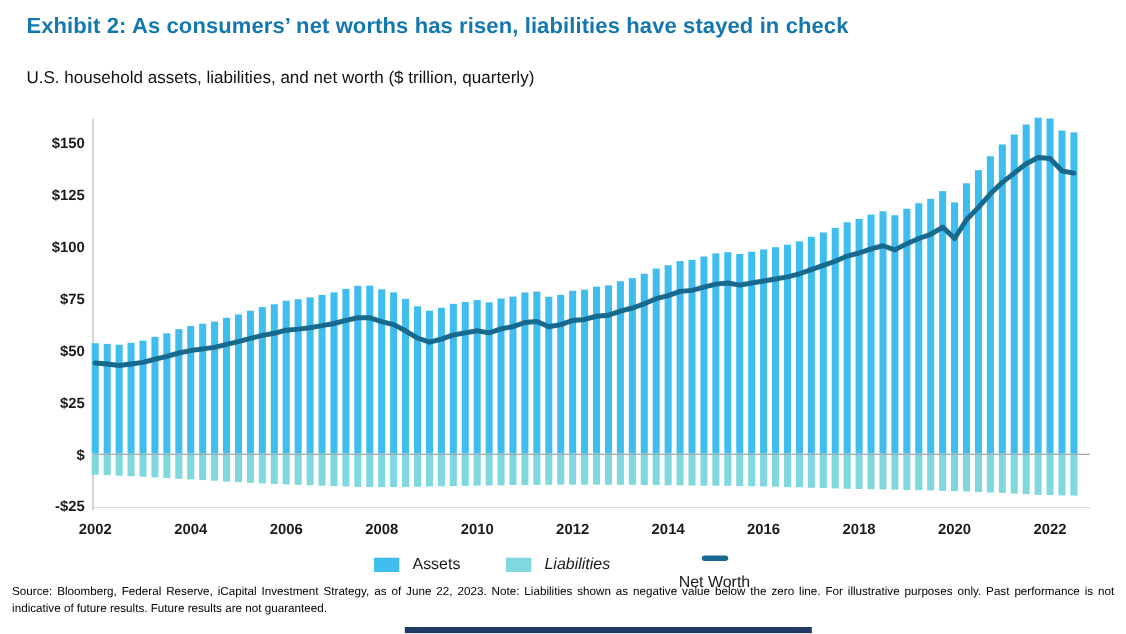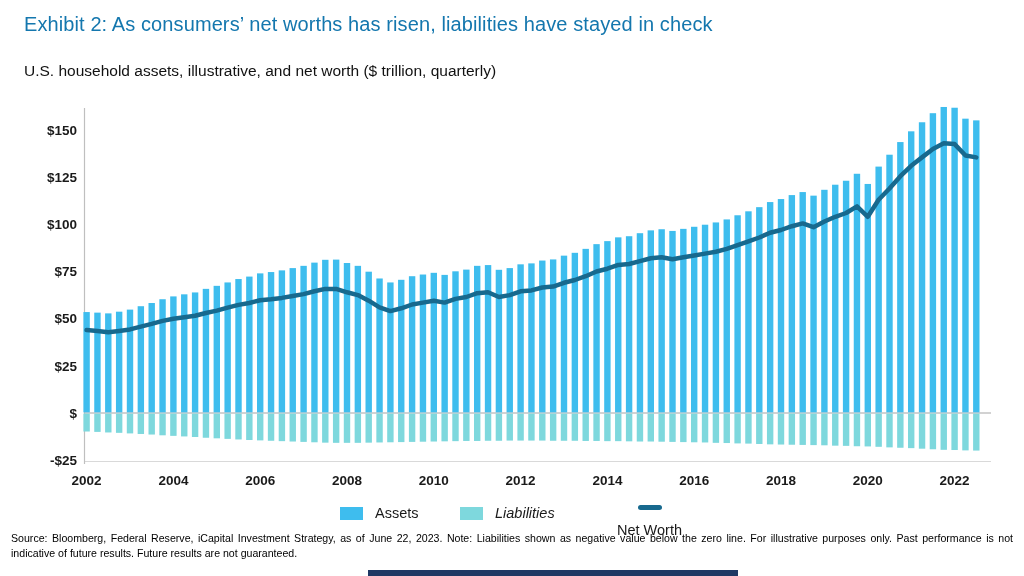--- a/index.html
+++ b/index.html
@@ -1,36 +1,36 @@
 <!DOCTYPE html>
 <html><head>
 <meta charset="utf-8">
 <style>
   html,body{margin:0;padding:0;background:#fff;}
   .slide{position:relative;width:1024px;height:576px;background:#ffffff;overflow:hidden;
          font-family:"Liberation Sans",sans-serif;}
-  .title{position:absolute;top:13px;left:24px;margin:0;font-size:20px;font-weight:400;letter-spacing:.1px;}
+  .title{position:absolute;top:13px;left:24px;margin:0;font-size:20px;font-weight:700;letter-spacing:.1px;}
   .subtitle{position:absolute;top:62px;left:24px;margin:0;font-size:15.5px;font-weight:400;color:#111;}
   #chart-svg{position:absolute;top:0;left:0;}
   .legend-item{position:absolute;top:505px;display:flex;align-items:center;gap:12px;
                font-size:14.5px;color:#1a1a1a;}
   #legend-assets{left:320px;padding-left:20px;} #legend-liabilities{left:460px;font-style:italic;} #legend-networth{left:617px;flex-direction:column;}
   .swatch{display:inline-block;width:23px;height:13px;}
   .line-swatch{display:inline-block;width:24px;height:5px;border-radius:3px;}
   .source{position:absolute;top:531px;left:11px;width:1002px;margin:0;font-size:10.6px;
           line-height:15.2px;color:#000;text-align:justify;}
   .footer-bar{position:absolute;left:368px;top:570px;width:370px;height:6px;}
 </style>
 </head>
 <body>
 
 <div class="slide">
 
   <h1 class="title" style="color: rgb(20, 119, 174);">Exhibit 2: As consumers’ net worths has risen, liabilities have stayed in check</h1>
-  <p class="subtitle">U.S. household assets, illustrative, and net worth ($ trillion, quarterly)</p>
+  <p class="subtitle">U.S. household assets, liabilities, and net worth ($ trillion, quarterly)</p>
 
   <svg id="chart-svg" width="1024" height="576">
       <line x1="84" y1="461.5" x2="991" y2="461.5" stroke="#D9D9D9" stroke-width="1"></line>
       <line x1="84" y1="413" x2="991" y2="413" stroke="#A6A6A6" stroke-width="1.1"></line>
       <line x1="84.5" y1="108" x2="84.5" y2="464" stroke="#BFBFBF" stroke-width="1.2"></line>
       <g font-family="Liberation Sans, sans-serif" font-size="13.5" font-weight="bold" fill="#1a1a1a" text-anchor="end">
         <text x="77" y="134.79500000000002">$150</text>
         <text x="77" y="181.9625">$125</text>
         <text x="77" y="229.13">$100</text>
         <text x="77" y="276.2975">$75</text>

